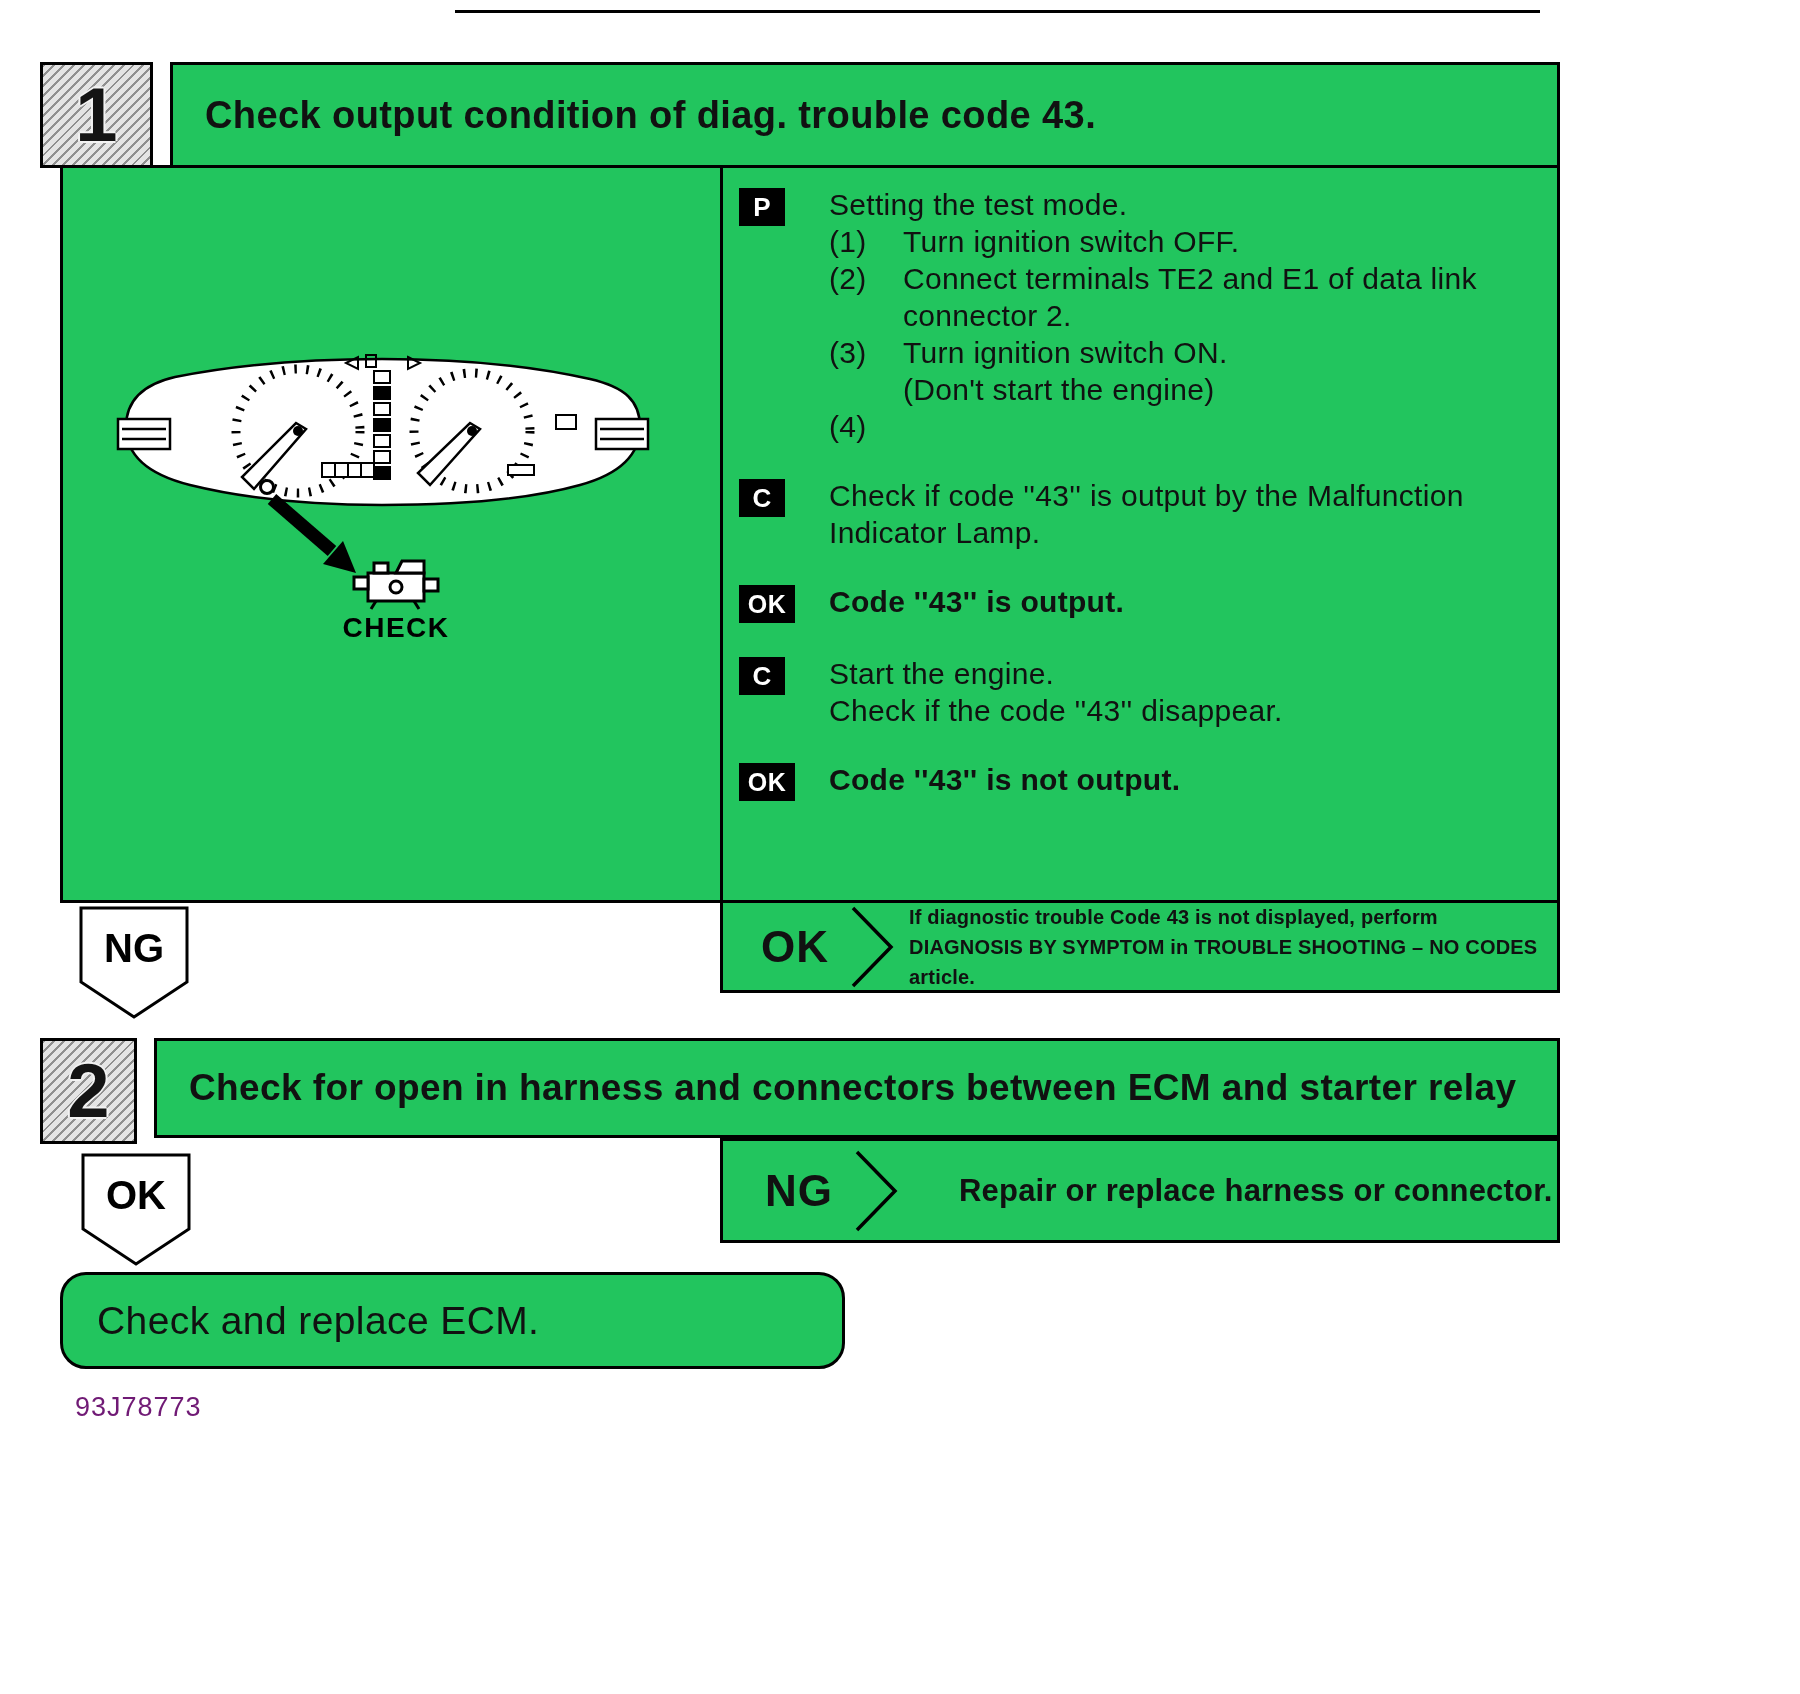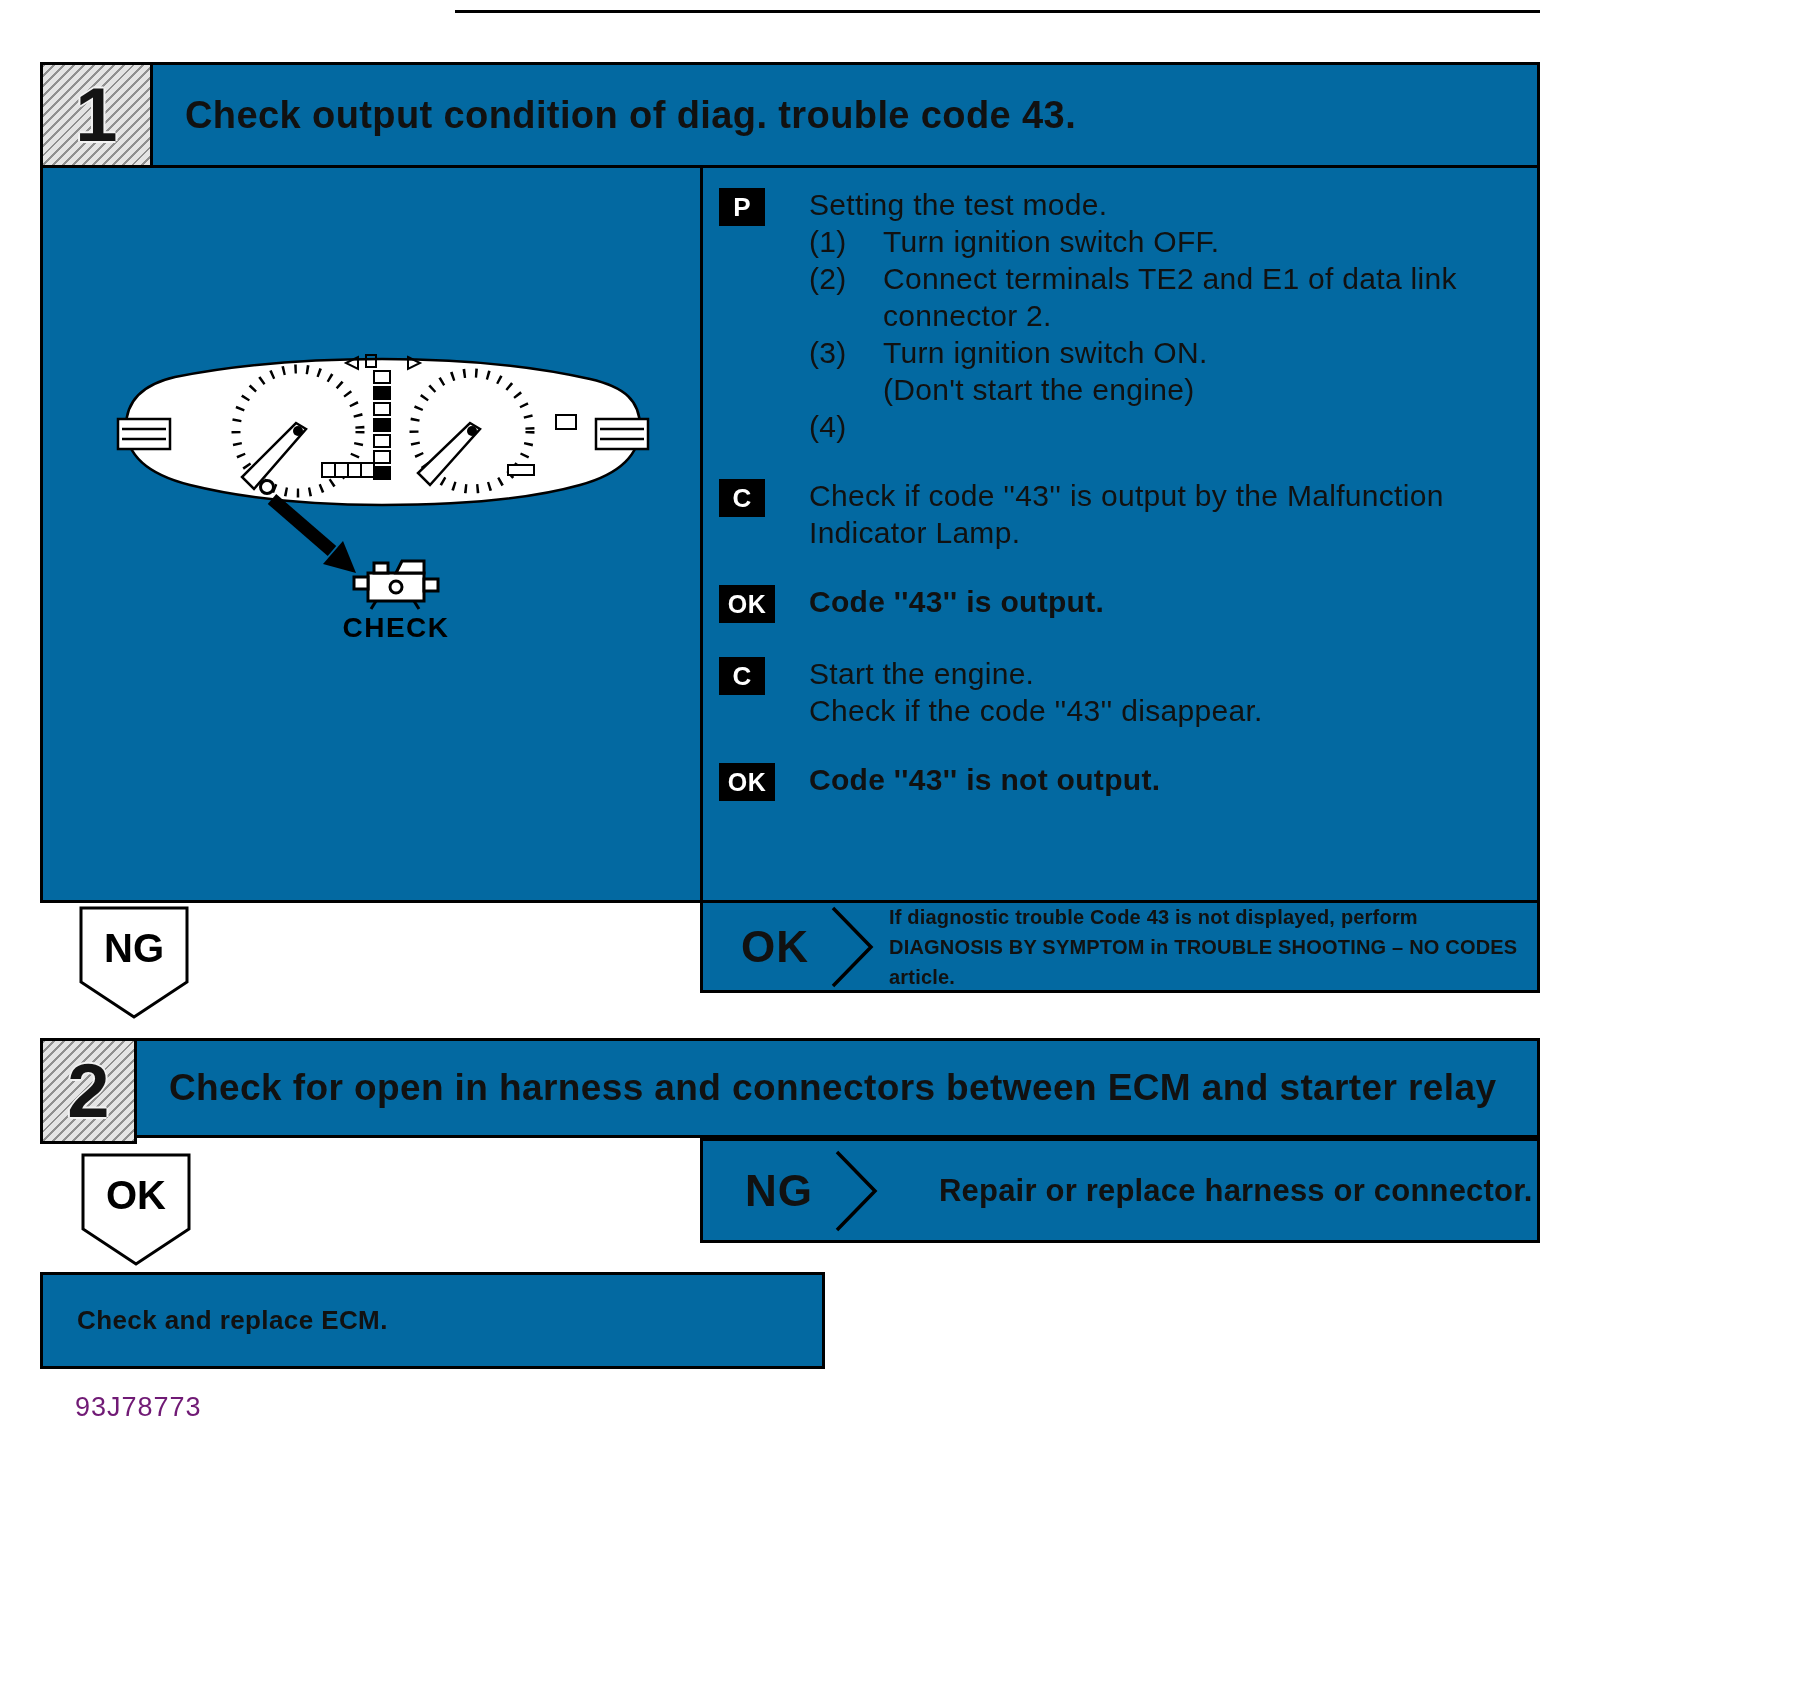--- a/index.html
+++ b/index.html
@@ -2,21 +2,21 @@
 <html><head>
 <meta charset="utf-8">
 <style>
   html,body{margin:0;padding:0;background:#fff;}
   #page{
     position:relative;width:1800px;height:1694px;background:#fff;
     font-family:"Liberation Sans","DejaVu Sans",sans-serif;color:#111;
     overflow:hidden;
   }
   .abs{position:absolute;box-sizing:border-box;}
-  .bordered{border:3px solid #000;background:#0369a1;}
+  .bordered{border:3px solid #000;background:#22c55e;margin-left:20px;}
   .hatch{
     background:repeating-linear-gradient(135deg,#8f8f8f 0 2px,#e4e4e4 2px 7px);
     border:3px solid #000;display:flex;align-items:center;justify-content:center;
   }
   .bignum{
     font-size:76px;font-weight:bold;color:#141414;line-height:1;
     text-shadow:-2px 0 0 #f2f2f2,2px 0 0 #f2f2f2,0 2px 0 #f2f2f2,0 -2px 0 #f2f2f2;
   }
   .title-box{display:flex;align-items:center;padding-left:32px;
     font-weight:bold;letter-spacing:0.4px;}
@@ -41,21 +41,21 @@
   .dec-label{font-weight:bold;font-size:44px;letter-spacing:1px;}
   .chevron{flex:0 0 auto;}
   .note{font-weight:bold;letter-spacing:0.2px;}
   .note.n1{font-size:20px;line-height:30px;width:668px;}
   .note.n2{font-size:31px;line-height:36px;}
 
   .pent{width:112px;height:116px;}
   .pent text{font-family:"Liberation Sans","DejaVu Sans",sans-serif;}
 
   .final-box{display:flex;align-items:center;padding-left:34px;
-    font-weight:bold;font-size:26px;letter-spacing:0.4px;}
+    font-weight:normal;font-size:39px;letter-spacing:0.4px;border-radius:26px;}
   .figid{font-size:27px;letter-spacing:1px;color:#701a75;}
   .rule{background:#000;}
 </style>
 </head>
 <body>
 
 <div id="page">
 
   <div class="abs rule" style="left:455px;top:10px;width:1085px;height:3px;"></div>
 

